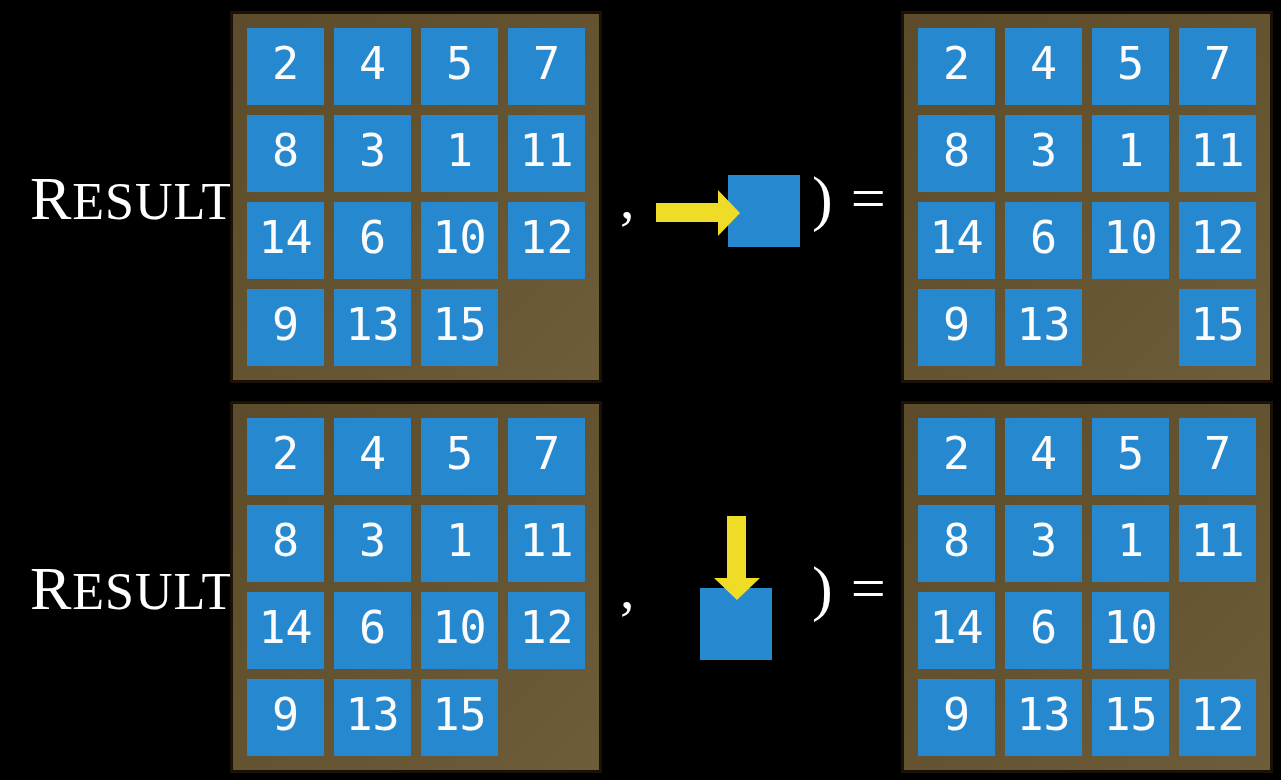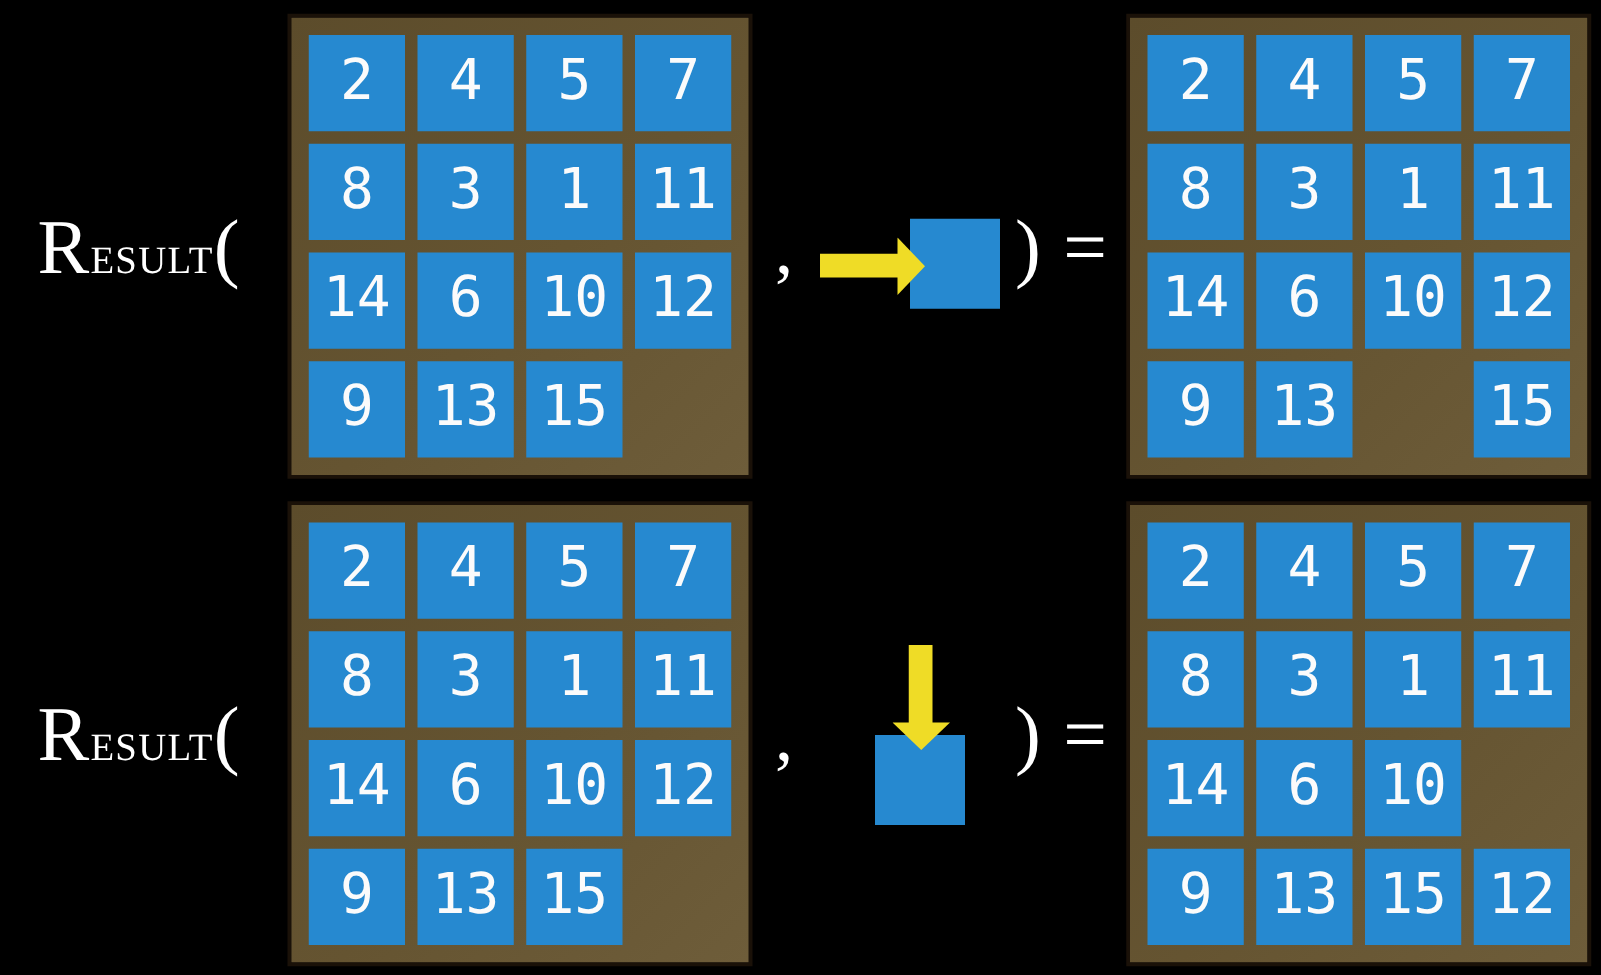--- a/index.html
+++ b/index.html
@@ -17,21 +17,21 @@
   }
   
   .func {
     position: absolute;
     color: #ffffff;
     white-space: nowrap;
     line-height: 62px;
     letter-spacing: 1px;
   }
   .func .cap   { font-size: 62px; }
-  .func .sc    { font-size: 31px; }
+  .func .sc    { font-size: 52px; }
   .func .paren { font-size: 62px; }
   .comma {
     position: absolute;
     color: #ffffff;
     font-size: 58px;
     line-height: 58px;
   }
   .close {
     position: absolute;
     color: #ffffff;

